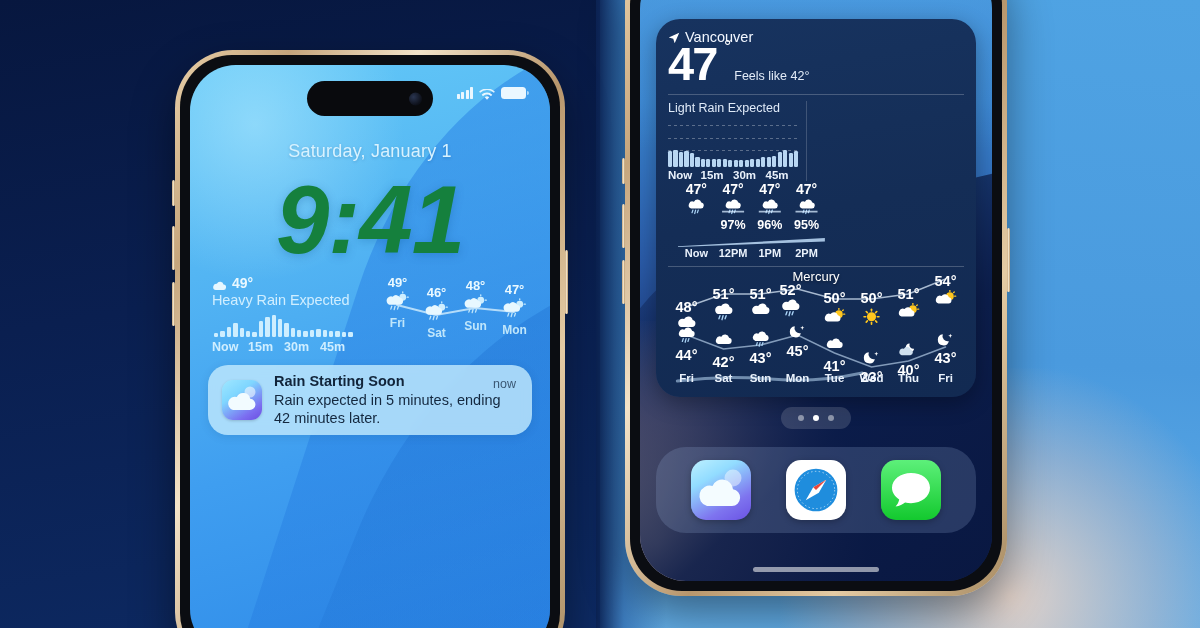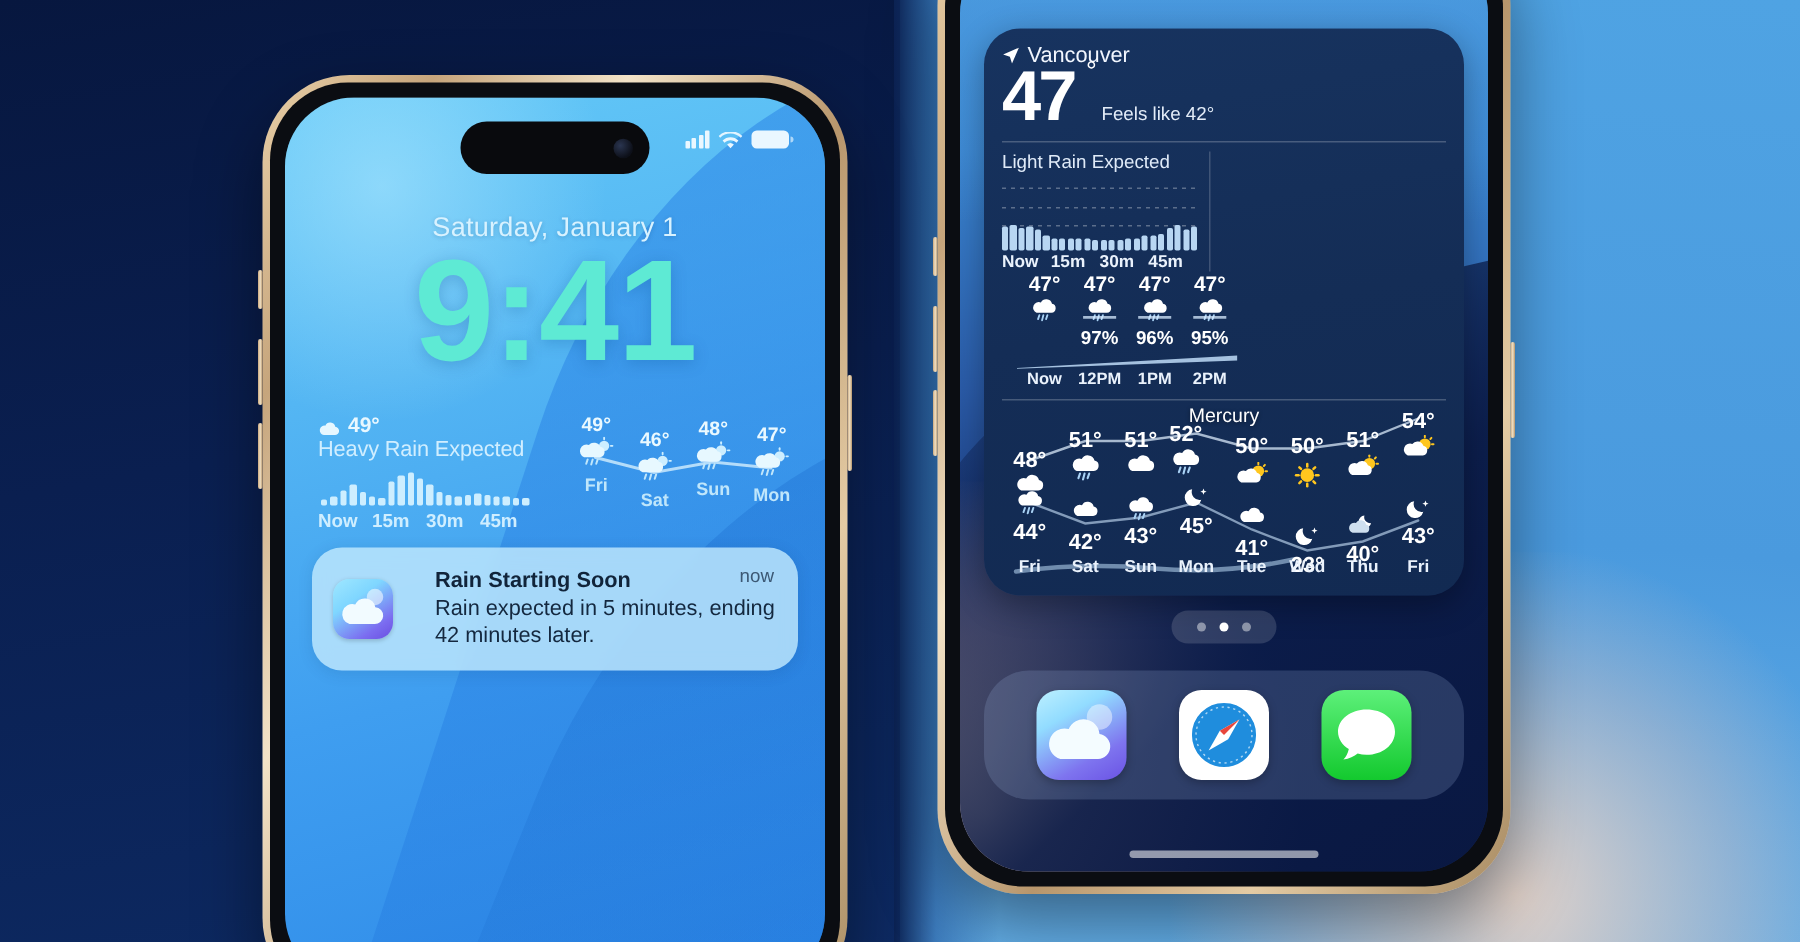--- a/index.html
+++ b/index.html
@@ -86,23 +86,23 @@
   }
   .sb-batt::after{ content:""; position:absolute; right:-3px; top:4px; width:2px; height:4px;
     border-radius:0 2px 2px 0; background:rgba(234,247,255,.65); }
 
   .lock-date{
     position:absolute; top:76px; left:0; right:0; text-align:center;
     font-size:18px; color:#d8f2ff; letter-spacing:.2px; font-weight:400;
     text-shadow:0 1px 3px rgba(0,60,120,.25);
   }
   .lock-time{
-    position:absolute; top:88px; left:0; right:0; text-align:center;
-    font-size:96px; line-height:1.15; font-weight:600; color:#5eead4;
-    letter-spacing:-1px; text-shadow:0 2px 10px rgba(0,70,140,.25);
+    position:absolute; top:100px; left:0; right:0; text-align:center;
+    font-size:96px; line-height:1.15; font-weight:600; color:#15803d;
+    letter-spacing:-1px; text-shadow:0 2px 10px rgba(0,70,140,.25);font-style:italic;
   }
 
   
   .lock-widgets{
     position:absolute; left:22px; right:18px; top:210px;
     display:flex; justify-content:space-between; align-items:flex-start;
     color:#dff4ff;
   }
   .lw-left{ width:150px; }
   .lw-head{ display:flex; align-items:center; gap:5px; font-size:14px; font-weight:600; color:#e9f8ff; }
@@ -114,24 +114,24 @@
   .lw-ticks span{ width:36px; }
 
   .lw-right{ width:152px; display:flex; justify-content:space-between; position:relative; }
   .lwr-day{ width:35px; text-align:center; position:relative; }
   .lwr-temp{ font-size:13px; font-weight:600; color:#eaf9ff; }
   .lwr-icon{ height:24px; position:relative; margin:1px 0 1px; }
   .lwr-name{ font-size:12px; color:#bfe6fb; font-weight:600; }
 
   
   .notif{
-    position:absolute; left:18px; right:18px; top:300px; height:82px;
+    position:absolute; left:18px; right:18px; top:300px; height:70px;
     border-radius:20px; background:rgba(191,232,253,.82);
     backdrop-filter:blur(6px);
-    display:flex; align-items:center; padding:0 14px; gap:28px;
+    display:flex; align-items:center; padding:0 14px; gap:12px;
     box-shadow:0 2px 10px rgba(0,50,100,.12);
   }
   .notif-icon{
     width:40px; height:40px; border-radius:11px; flex:none; position:relative; overflow:hidden;
     background:linear-gradient(145deg,#9fe7ff 0%,#7fd6ff 35%,#7b6cf0 78%,#6a4fe0 100%);
     box-shadow:0 1px 3px rgba(0,0,0,.18);
   }
   .notif-body{ flex:1; min-width:0; }
   .notif-title{ font-size:14.5px; font-weight:700; color:#11243a; line-height:1.25; }
   .notif-text{ font-size:14.5px; color:#14283f; line-height:1.28; }

